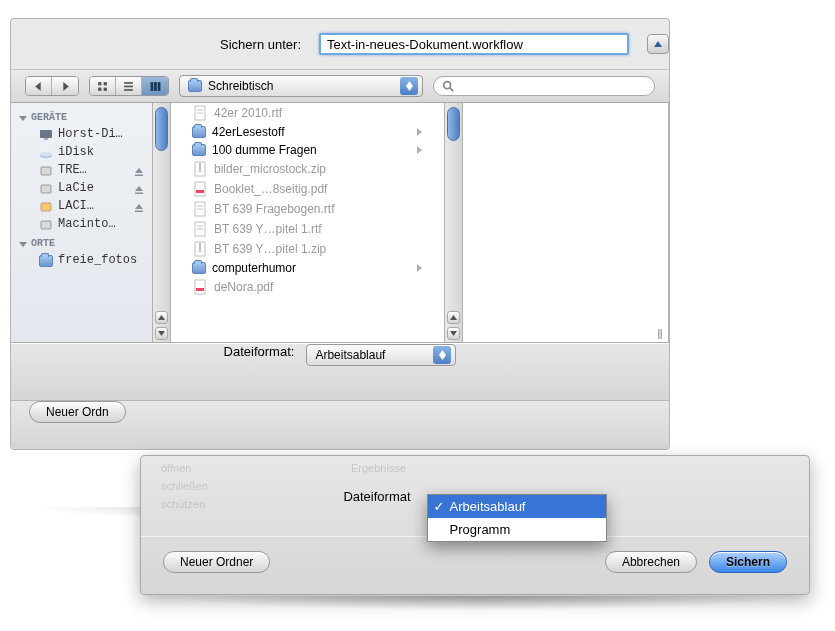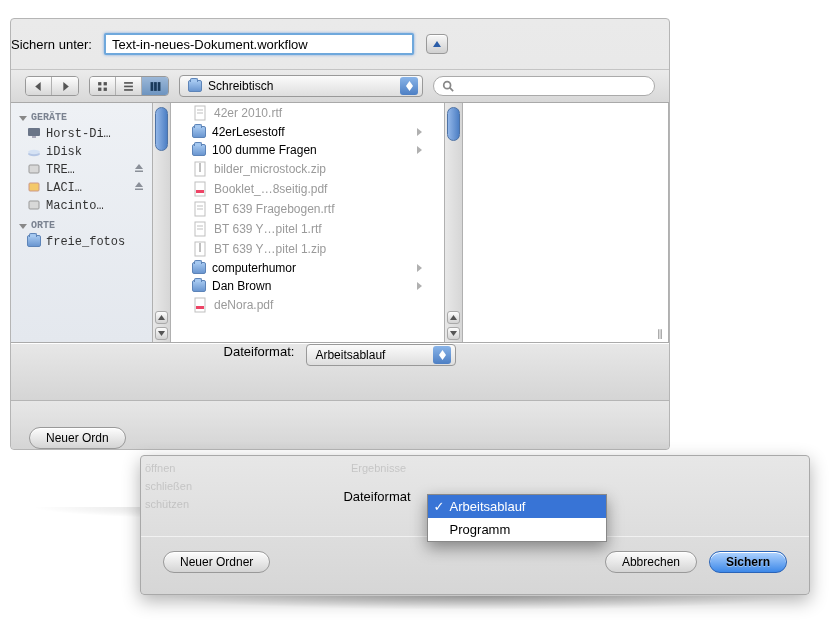--- a/index.html
+++ b/index.html
@@ -13,21 +13,21 @@
     color: #000;
   }
   .panel-main {
     position: absolute;
     top: 18px; left: 10px;
     width: 660px;
     background: linear-gradient(#eaeaea,#e0e0e0);
     border: 1px solid #b5b5b5;
     border-radius: 4px;
   }
-  .titlebar { height: 50px; display:flex; align-items:center; justify-content:flex-start; gap:12px; }
+  .titlebar { height: 50px; display:flex; align-items:center; justify-content:flex-end; gap:18px; }
   .titlebar label { font-size: 13px; }
   .text-input {
     width: 310px; height: 22px;
     border: 2px solid #6fa8dc;
     border-radius: 2px;
     padding: 2px 6px;
     font-size: 13px;
     background:#fff;
     outline:none;
     box-shadow: 0 0 3px rgba(80,140,220,0.7);
@@ -74,55 +74,55 @@
   }
   .search svg{width:12px;height:12px;stroke:#888;fill:none;stroke-width:2;}
   .browser { display:flex; height:240px; background:#fff; border-bottom:1px solid #aaa;}
   .sidebar {
     width:142px; background:linear-gradient(#eef1f5,#e4e8ee);
     border-right:1px solid #b0b0b0;
     padding:4px 0; overflow:hidden;font-family:Liberation Mono, monospace;
   }
   .sb-header{ color:#7a8290; font-size:10px; font-weight:bold; padding:5px 8px 2px; display:flex;align-items:center;gap:4px;}
   .sb-header svg{width:8px;height:8px;fill:#888;}
-  .sb-item{display:flex;align-items:flex-start;gap:5px;padding:2px 8px 2px 16px;font-size:12px;color:#333; white-space:nowrap; overflow:hidden; text-overflow:ellipsis;}
+  .sb-item{display:flex;align-items:flex-end;gap:5px;padding:2px 8px 2px 28px;font-size:12px;color:#333; white-space:nowrap; overflow:hidden; text-overflow:ellipsis;}
   .sb-item svg{width:14px;height:12px;flex-shrink:0;}
   .sb-item .eject{margin-left:auto;width:10px;height:10px;fill:#8a8f98;}
   .scroll-gutter{width:18px;background:linear-gradient(90deg,#e8e8e8,#d6d6d6);border-right:1px solid #b0b0b0;position:relative;}
   .scroll-thumb{position:absolute;left:2px;width:13px;border-radius:7px;background:linear-gradient(90deg,#92b6e8,#4d7fc4);border:1px solid #4d72a5;}
   .scroll-arrow{position:absolute;left:2px;width:13px;height:13px;border-radius:3px;background:linear-gradient(#fdfdfd,#d2d2d2);border:1px solid #a9a9a9;display:flex;align-items:center;justify-content:center;}
   .scroll-arrow svg{width:7px;height:7px;fill:#555;}
   .column {flex:1; border-right:1px solid #b0b0b0; overflow:hidden;}
   .file-row{display:flex;align-items:center;gap:6px;padding:2px 21px;font-size:12px;}
   .file-row.dim{color:#9a9a9a;}
   .file-row svg.arrow{margin-left:auto;width:8px;height:8px;fill:#b0b0b0;}
   .file-icon{width:16px;height:16px;display:flex;align-items:center;justify-content:center;}
   .bottom-bar{background:linear-gradient(#e7e7e7,#d5d5d5);height:58px;border-top:1px solid #fff;display:flex;align-items:flex-start;justify-content:center;gap:12px;font-size:13px;border-bottom:1px solid #b5b5b5;}
   .format-popup{width:150px;height:22px;}
-  .button-bar{background:linear-gradient(#e7e7e7,#d5d5d5);height:48px;display:flex;align-items:flex-end;padding:0 18px;gap:12px;border-radius:0 0 4px 4px;}
+  .button-bar{background:linear-gradient(#e7e7e7,#d5d5d5);height:48px;display:flex;align-items:flex-start;padding:0 18px;gap:12px;border-radius:0 0 4px 4px;}
   .aqua-btn{
     height:22px;padding:0 16px;border-radius:11px;
     background:linear-gradient(#fdfdfd,#d4d4d4);
     border:1px solid #999; font-size:12px;
     box-shadow:inset 0 1px 0 #fff;
     display:flex;align-items:center;
   }
   .aqua-btn.primary{background:linear-gradient(#b1d4ff,#3d88e8);border-color:#2a64b8;color:#000;font-weight:bold;text-shadow:0 1px 0 rgba(255,255,255,0.4);}
   .spacer{flex:1;}
   
   .panel-overlay{
     position:absolute; top:455px; left:140px;
     width:670px; height:140px;
     background:linear-gradient(#e7e7e7,#d6d6d6);
     border:1px solid #a9a9a9; border-radius:4px;
     box-shadow:0 6px 18px rgba(0,0,0,0.3);
   }
   .overlay-mid{height:80px;display:flex;align-items:center;justify-content:center;gap:0;font-size:13px;position:relative;}
   .overlay-bg-ghost{position:absolute;inset:0;opacity:0.22;pointer-events:none;overflow:hidden;}
-  .ghost-line{position:absolute;left:4px;color:#555;font-size:11px;}
+  .ghost-line{position:absolute;left:20px;color:#555;font-size:11px;}
   .overlay-btnbar{height:50px;display:flex;align-items:center;padding:0 22px;gap:12px;border-top:1px solid rgba(255,255,255,0.6);}
   .dropdown-open{
     position:relative;
     width:180px;
   }
   .dropdown-menu{
     position:absolute; top:-2px; left:0;
     width:180px;
     background:#fff; border:1px solid #888;
     box-shadow:0 6px 16px rgba(0,0,0,0.4);
@@ -233,20 +233,30 @@
             <rect x="2" y="2" width="10" height="8" rx="1" fill="#d8d8d8" stroke="#999"></rect>
           </svg>
         <span>TRE…</span>
         <svg class="eject" viewBox="0 0 10 10">
             <path d="M5 1 L9 6 L1 6 Z"></path>
             <rect x="1" y="7.5" width="8" height="1.5"></rect>
           </svg>
       </div>
       <div class="sb-item">
         <svg viewBox="0 0 14 12">
+            <rect x="2" y="2" width="10" height="8" rx="1" fill="#d8d8d8" stroke="#999"></rect>
+          </svg>
+        <span>LaCie</span>
+        <svg class="eject" viewBox="0 0 10 10">
+            <path d="M5 1 L9 6 L1 6 Z"></path>
+            <rect x="1" y="7.5" width="8" height="1.5"></rect>
+          </svg>
+      </div>
+      <div class="sb-item">
+        <svg viewBox="0 0 14 12">
             <rect x="2" y="2" width="10" height="8" rx="1" fill="#f4c969" stroke="#c98"></rect>
           </svg>
         <span>LACI…</span>
         <svg class="eject" viewBox="0 0 10 10">
             <path d="M5 1 L9 6 L1 6 Z"></path>
             <rect x="1" y="7.5" width="8" height="1.5"></rect>
           </svg>
       </div>
       <div class="sb-item">
         <svg viewBox="0 0 14 12">
@@ -336,27 +346,20 @@
         <div class="file-row dim">
           <svg class="file-icon" viewBox="0 0 14 16">
             <rect x="2" y="1" width="10" height="14" fill="#fff" stroke="#bfbfbf"></rect>
             <rect x="6" y="2" width="2" height="9" fill="#bfbfbf"></rect>
           </svg>
           <span>BT 639 Y…pitel 1.zip</span>
         </div>
         <div class="file-row">
           <span class="folder-mini"></span>
           <span>computerhumor</span>
-          <svg class="arrow" viewBox="0 0 8 8">
-            <path d="M2 0 L7 4 L2 8 Z"></path>
-          </svg>
-        </div>
-        <div class="file-row">
-          <span class="folder-mini"></span>
-          <span>Dan Brown</span>
           <svg class="arrow" viewBox="0 0 8 8">
             <path d="M2 0 L7 4 L2 8 Z"></path>
           </svg>
         </div>
         <div class="file-row dim">
           <svg class="file-icon" viewBox="0 0 14 16">
             <rect x="2" y="1" width="10" height="14" fill="#fff" stroke="#bfbfbf"></rect>
             <rect x="3" y="9" width="8" height="3" fill="#e46"></rect>
           </svg>
           <span>deNora.pdf</span>

